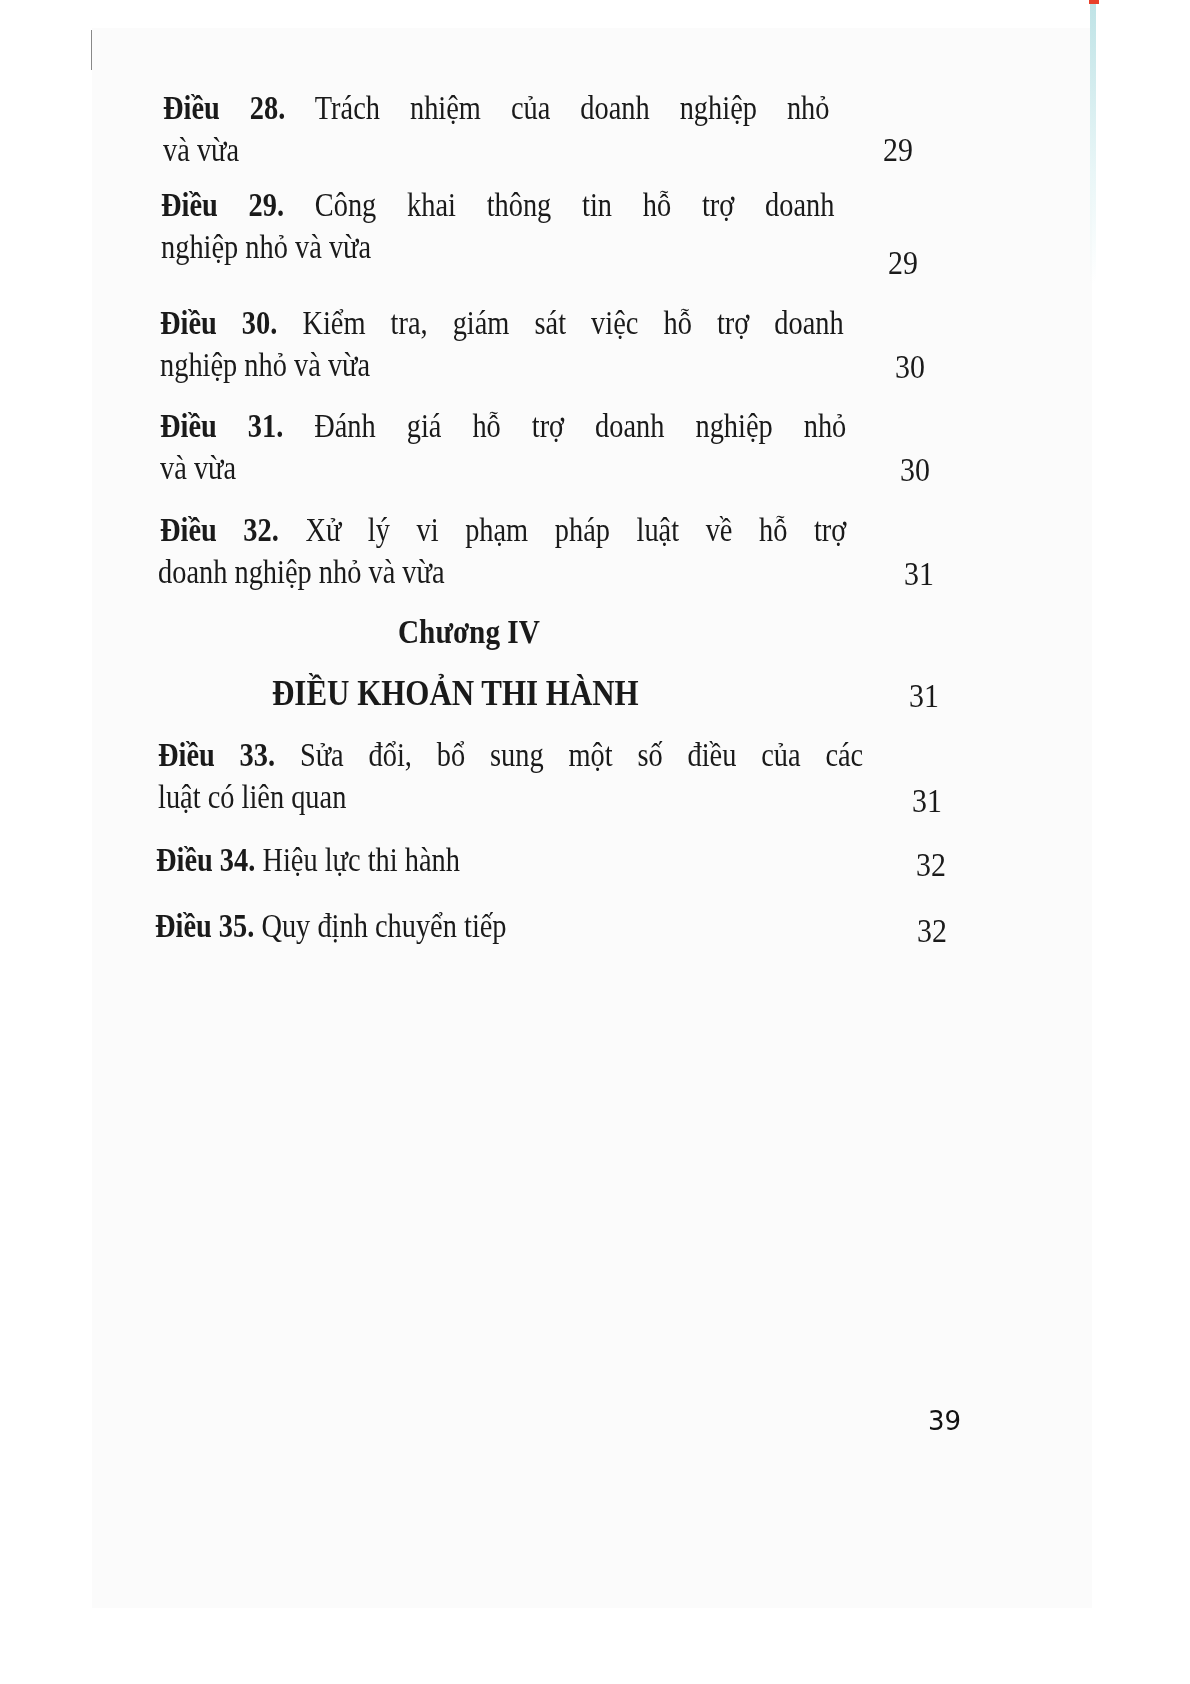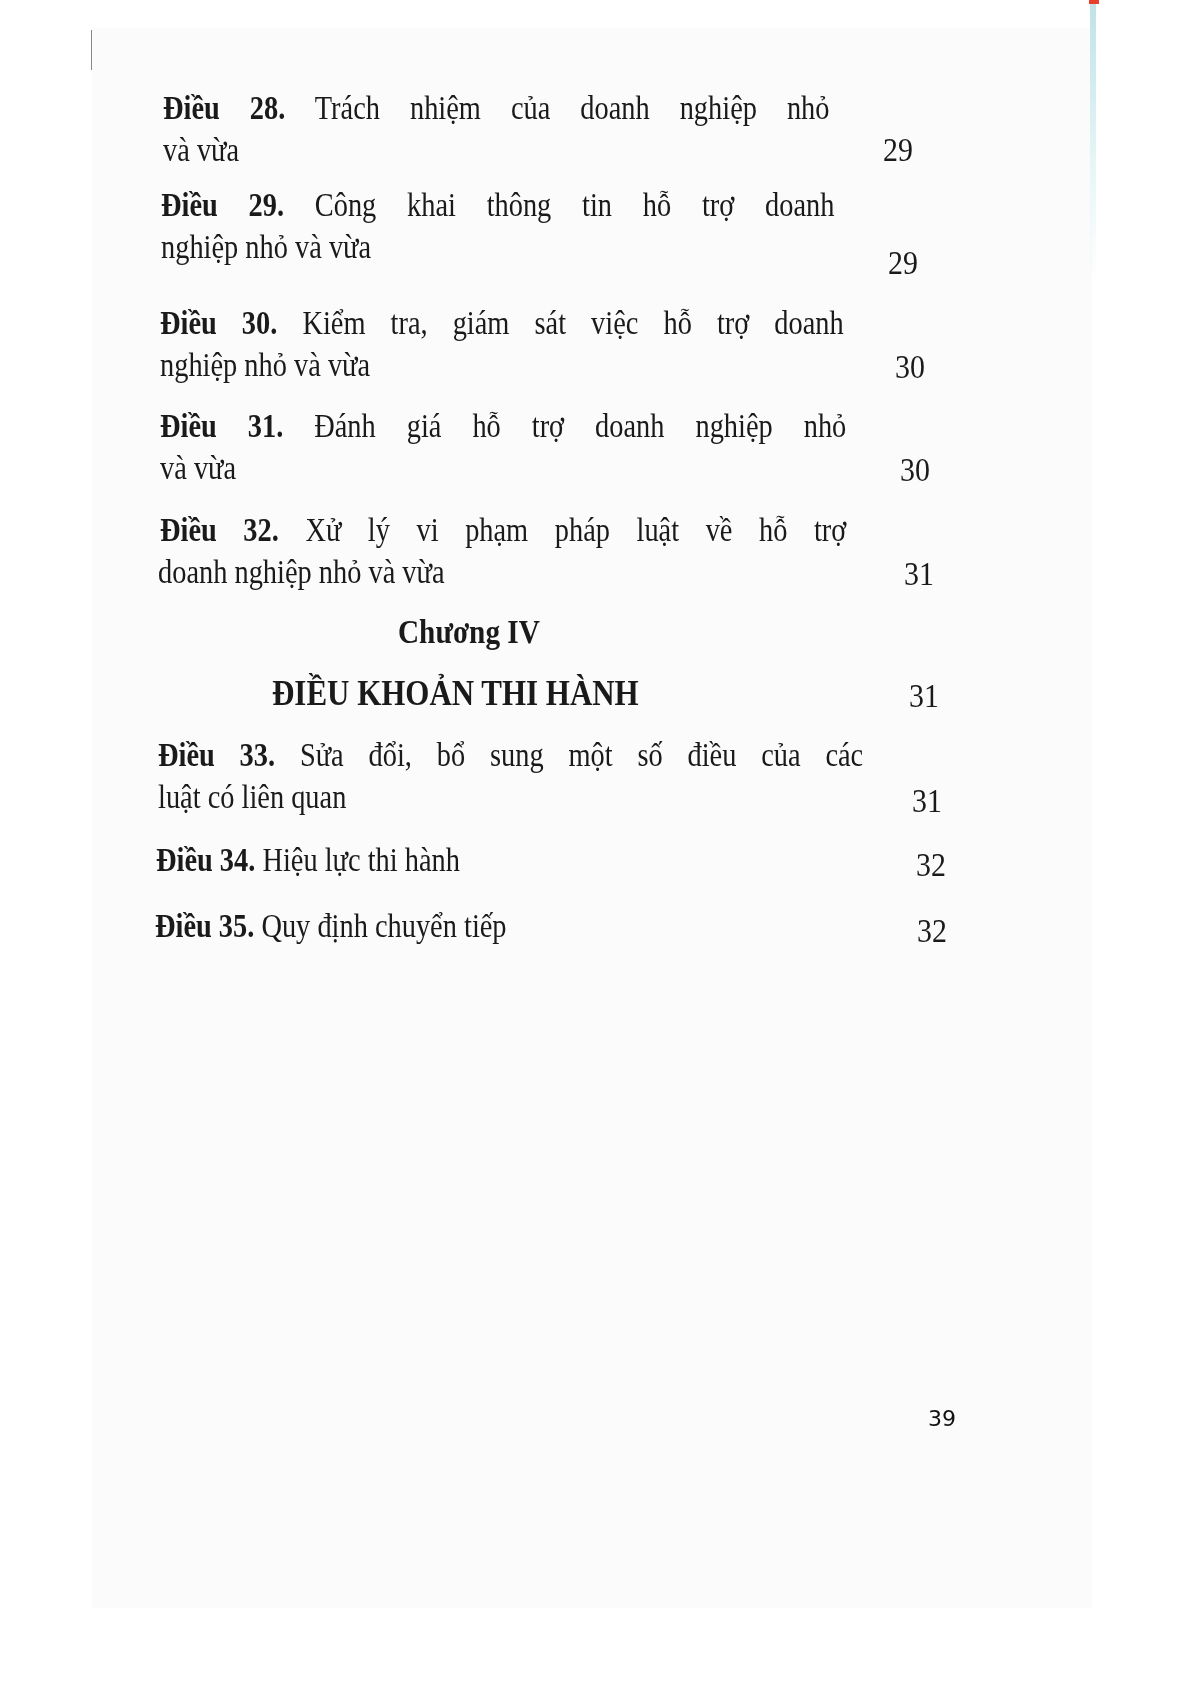--- a/index.html
+++ b/index.html
@@ -31,21 +31,21 @@
   .justify { display: block; text-align: justify; text-align-last: justify; }
   .pg {
     position: absolute; font-size: 34px; line-height: 40px; transform: scaleX(0.88); transform-origin: left top;
   }
   .chapter {
     position: absolute; font-weight: bold; font-size: 34px; line-height: 40px; white-space: nowrap;
     transform: scaleX(0.86); transform-origin: left top;
   }
   .folio {
     position: absolute; left: 928px; top: 1406px; font-family: "DejaVu Sans", sans-serif;
-    font-size: 22px; color: #111;
+    font-size: 26px; color: #111;
   }
 </style>
 </head>
 <body>
 
 <div class="page"></div>
 <div class="edge-mark"></div>
 <div class="red-tab"></div>
 <div class="cyan-edge"></div>
 

